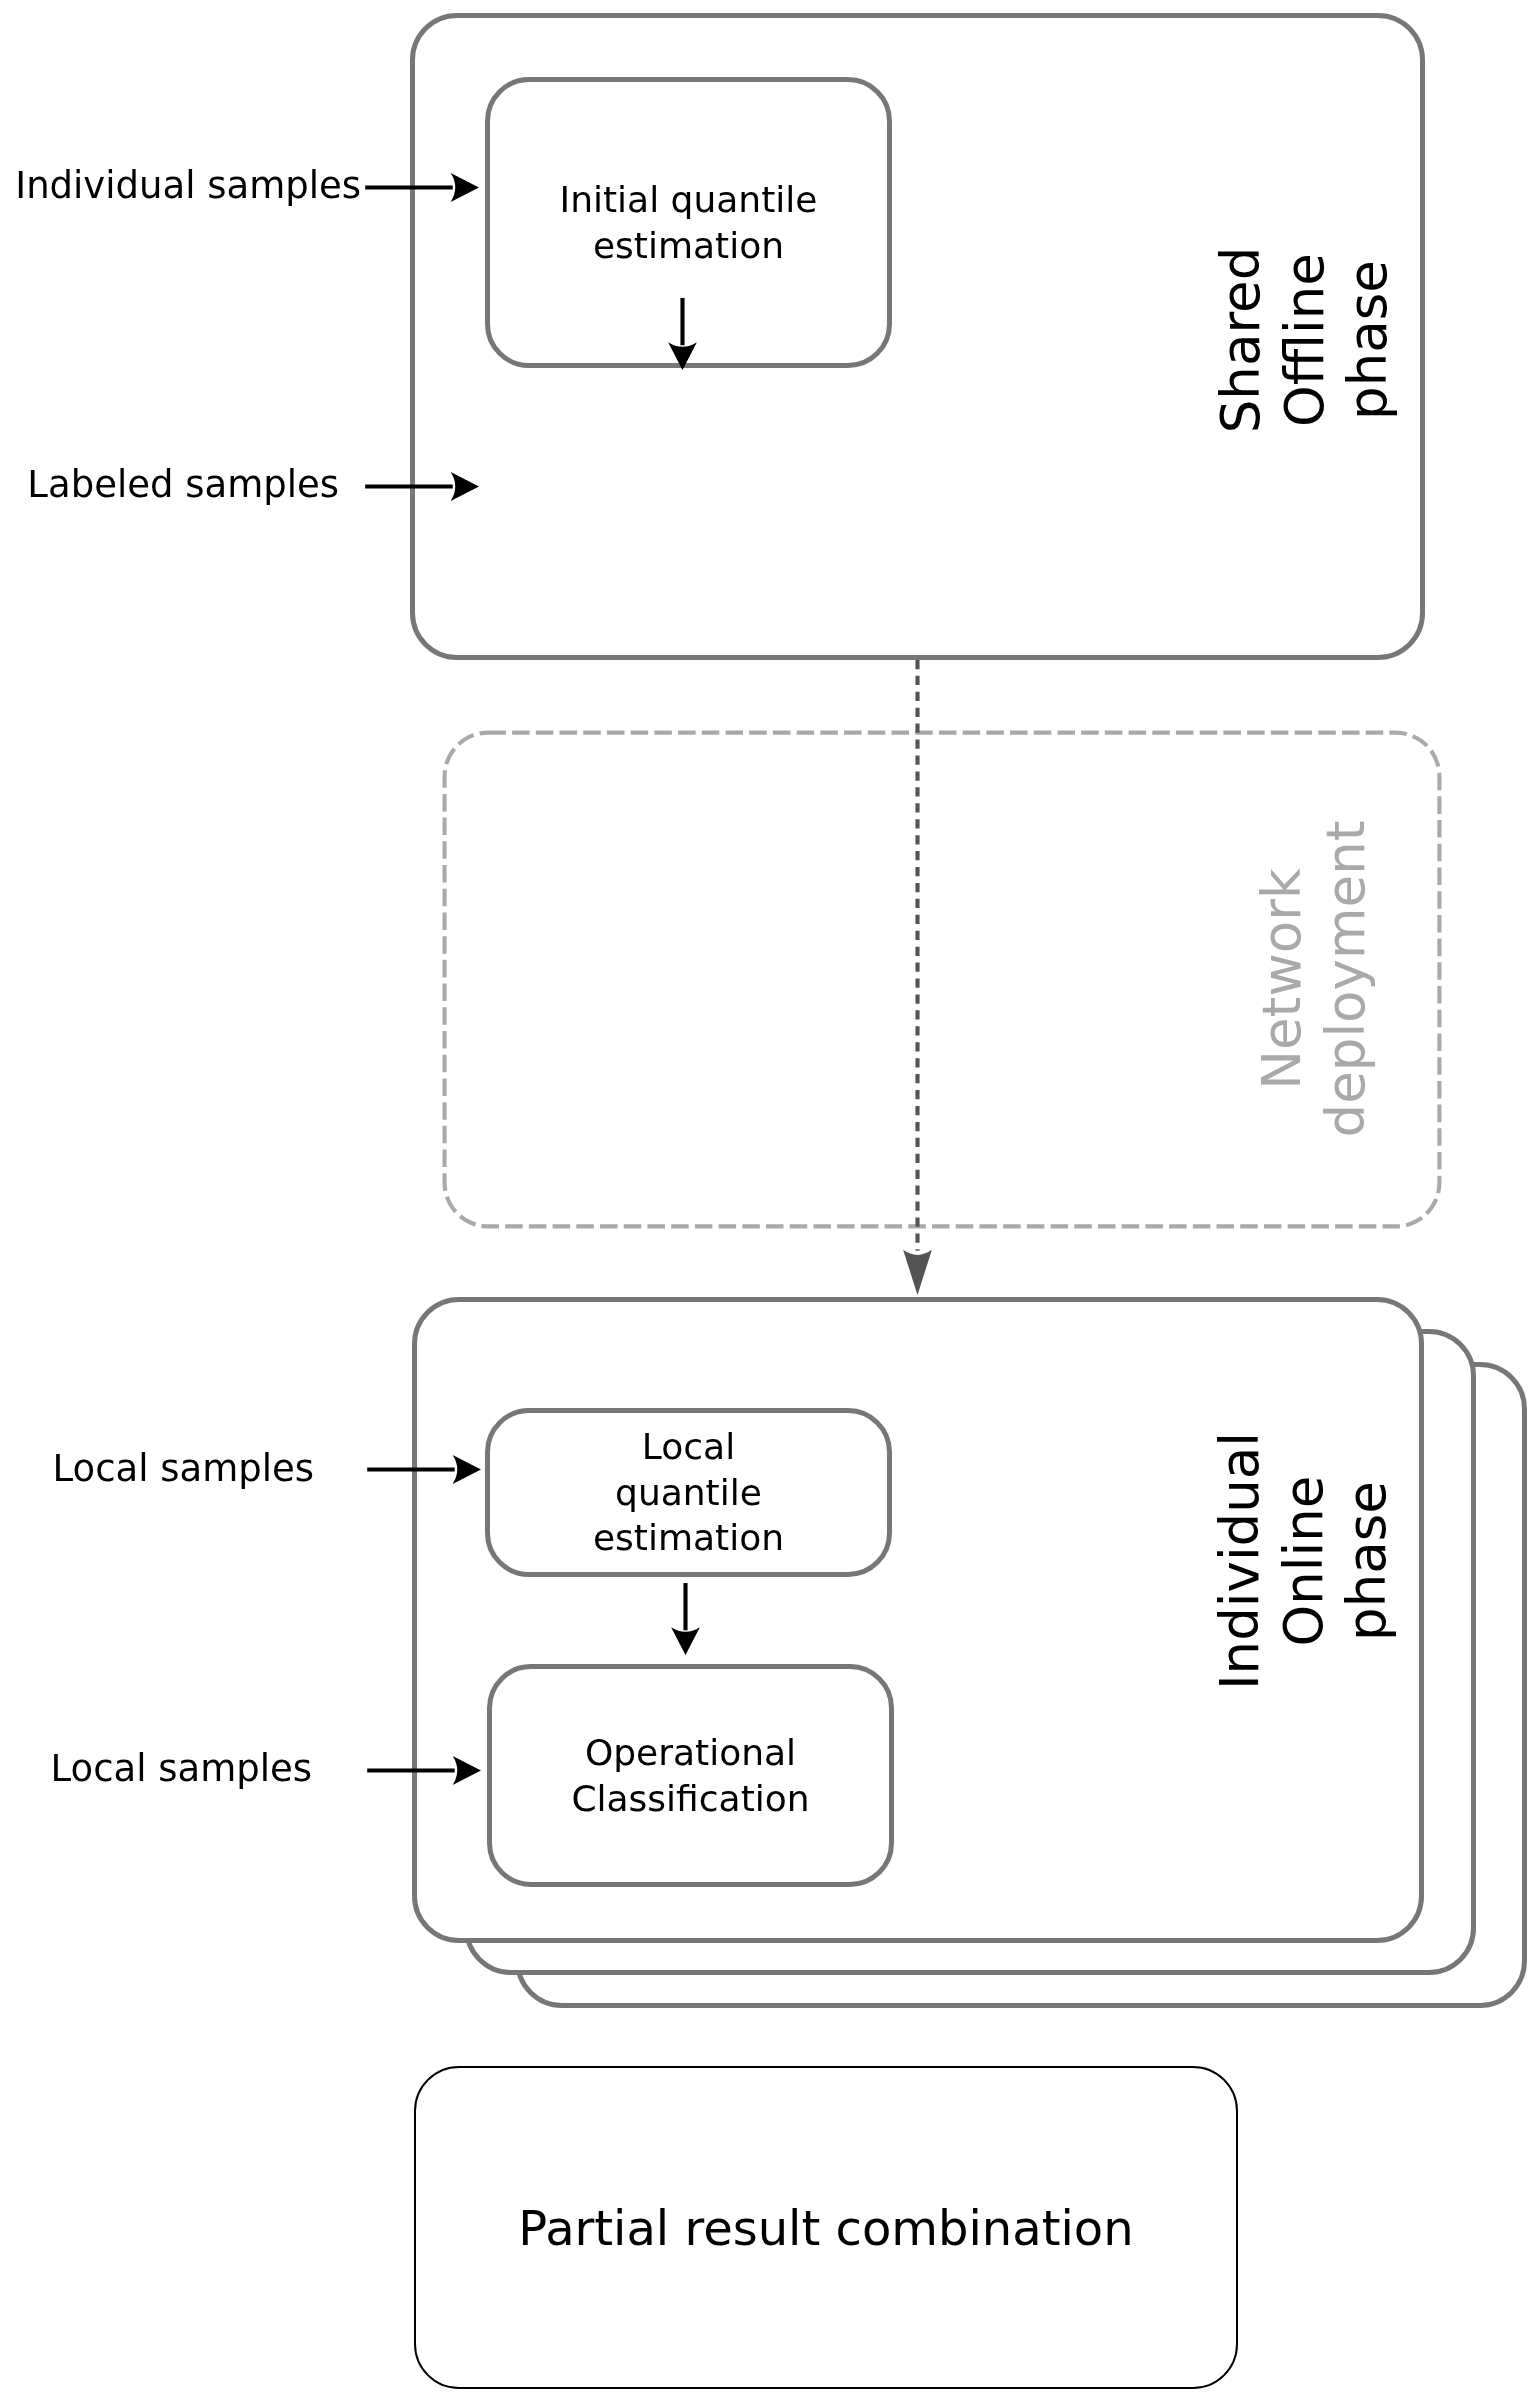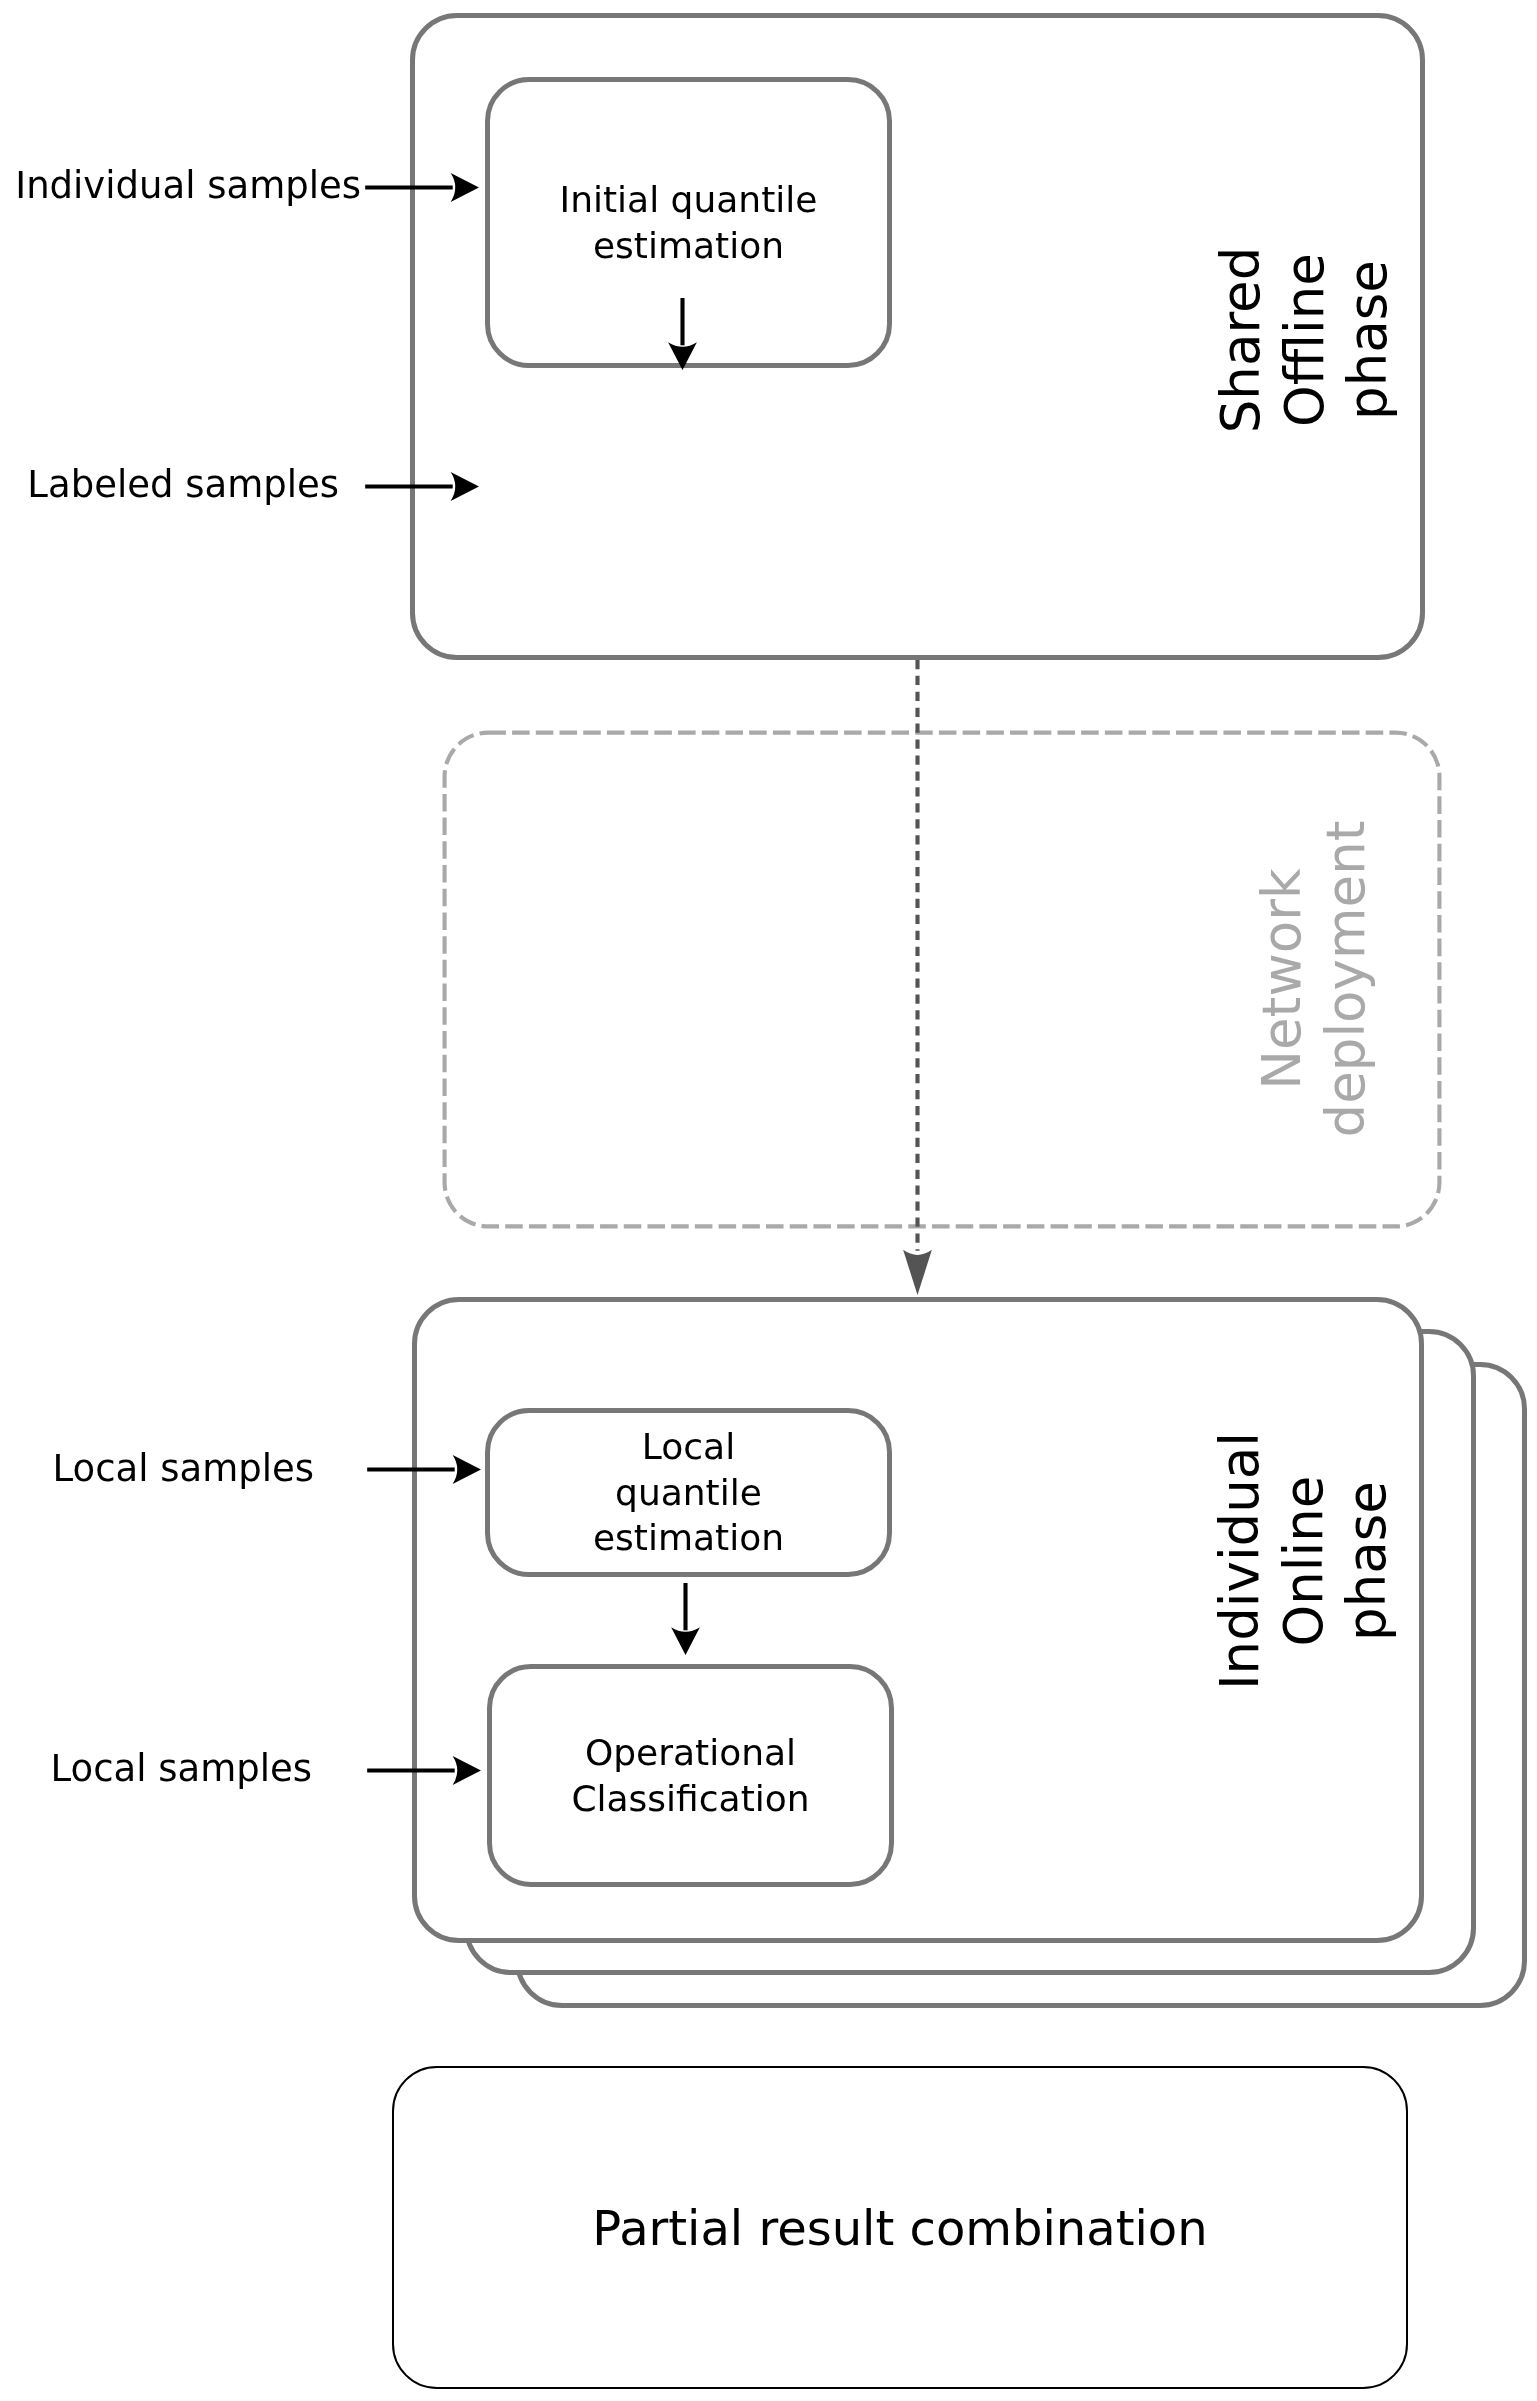--- a/index.html
+++ b/index.html
@@ -169,18 +169,18 @@
     <line class="black-line" x1="12" y1="32" x2="182" y2="32"></line>
     <path class="black-head" d="M178,4 Q196,32 178,60 L233,32 Z"></path>
   </svg>
 
   <div class="input-label" style="right:1226px; top:1770px;">Local samples</div>
   <svg class="arrow" style="left:361px; top:1754px;" width="121" height="33" viewBox="0 0 235 64">
     <line class="black-line" x1="12" y1="32" x2="182" y2="32"></line>
     <path class="black-head" d="M178,4 Q196,32 178,60 L233,32 Z"></path>
   </svg>
 
-  <div class="combo-box" style="left:392px; top:2066px; width:1016px; height:323px;">
+  <div class="combo-box" style="left:414px; top:2066px; width:824px; height:323px;">
     <span class="combo-label">Partial result combination</span>
   </div>
 
 </div>
 
 
 </body></html>

